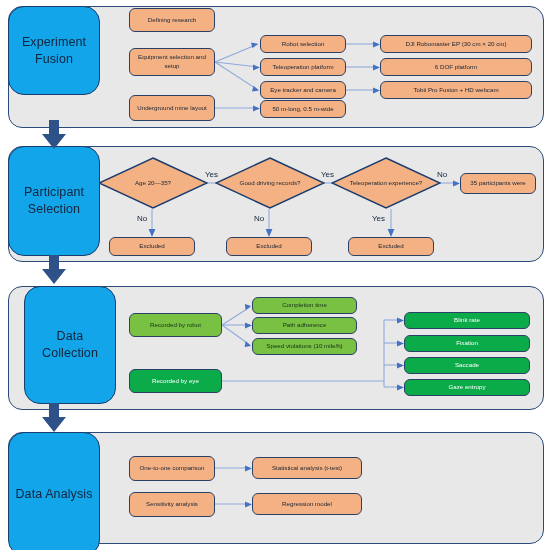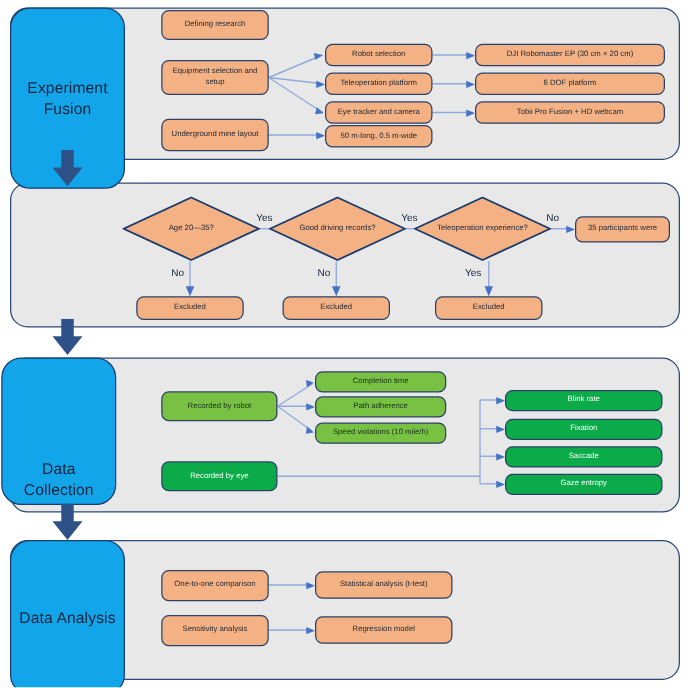--- a/index.html
+++ b/index.html
@@ -170,21 +170,21 @@
     <line x1="384" y1="381" x2="384" y2="387"></line>
 
     <line x1="215" y1="468" x2="250" y2="468"></line>
     <polygon points="252,468.5 245,465.6 245,471.4"></polygon>
     <line x1="215" y1="504" x2="250" y2="504"></line>
     <polygon points="252,504.5 245,501.6 245,507.4"></polygon>
   </svg>
 
   <div class="stage" style="left:8px;top:6px;width:536px;height:122px;"></div>
 
-  <div class="stage-label" style="left:8px;top:6px;width:92px;height:145px;">
+  <div class="stage-label" style="left:8px;top:6px;width:92px;height:89px;">
     <span>
       <span>Experiment</span><br>
       <span>Fusion</span>
     </span>
   </div>
 
   <div class="node orange" style="left:129px;top:8px;width:86px;height:24px;">Defining research</div>
   <div class="node orange" style="left:129px;top:48px;width:86px;height:28px;">Equipment selection and setup</div>
   <div class="node orange" style="left:129px;top:95px;width:86px;height:26px;">Underground mine layout</div>
 
@@ -198,20 +198,26 @@
   <div class="node orange" style="left:380px;top:81px;width:152px;height:18px;">Tobii Pro Fusion + HD webcam</div>
 
   <div class="bigarrow" style="left:40px;top:120px;width:28px;height:30px;">
     <svg width="28" height="30" viewBox="0 0 28 30">
       <polygon points="9,0 19,0 19,14 26,14 14,29 2,14 9,14"></polygon>
     </svg>
   </div>
 
   <div class="stage" style="left:8px;top:146px;width:536px;height:116px;"></div>
 
+  <div class="stage-label" style="left:8px;top:146px;width:92px;height:110px;">
+    <span>
+      <span>Participant</span><br>
+      <span>Selection</span>
+    </span>
+  </div>
 
   <div class="diamond" style="left:98px;top:157px;width:110px;height:52px;">
     <svg width="110" height="52" viewBox="0 0 110 52">
       <polygon points="55,1 109,26 55,51 1,26" fill="#f4b183" stroke="#1b3c6e" stroke-width="1.5"></polygon>
     </svg>
     <div class="dlabel">Age 20—35?</div>
   </div>
   <div class="elabel" style="left:205px;top:170px;">Yes</div>
   <div class="elabel" style="left:137px;top:214px;">No</div>
   <div class="node orange" style="left:109px;top:237px;width:86px;height:19px;">Excluded</div>
@@ -239,21 +245,21 @@
   <div class="node orange" style="left:460px;top:173px;width:76px;height:21px;">35 participants were</div>
 
   <div class="bigarrow" style="left:40px;top:255px;width:28px;height:30px;">
     <svg width="28" height="30" viewBox="0 0 28 30">
       <polygon points="9,0 19,0 19,14 26,14 14,29 2,14 9,14"></polygon>
     </svg>
   </div>
 
   <div class="stage" style="left:8px;top:286px;width:536px;height:124px;"></div>
 
-  <div class="stage-label" style="left:1px;top:286px;width:92px;height:118px;align-items:flex-end;">
+  <div class="stage-label" style="left:24px;top:286px;width:92px;height:118px;">
     <span>
       <span>Data Collection</span>
     </span>
   </div>
 
   <div class="node lgreen" style="left:129px;top:313px;width:93px;height:24px;">Recorded by robot</div>
   <div class="node dgreen" style="left:129px;top:369px;width:93px;height:24px;">Recorded by eye</div>
 
   <div class="node lgreen" style="left:252px;top:297px;width:105px;height:17px;">Completion time</div>
   <div class="node lgreen" style="left:252px;top:317px;width:105px;height:17px;">Path adherence</div>

